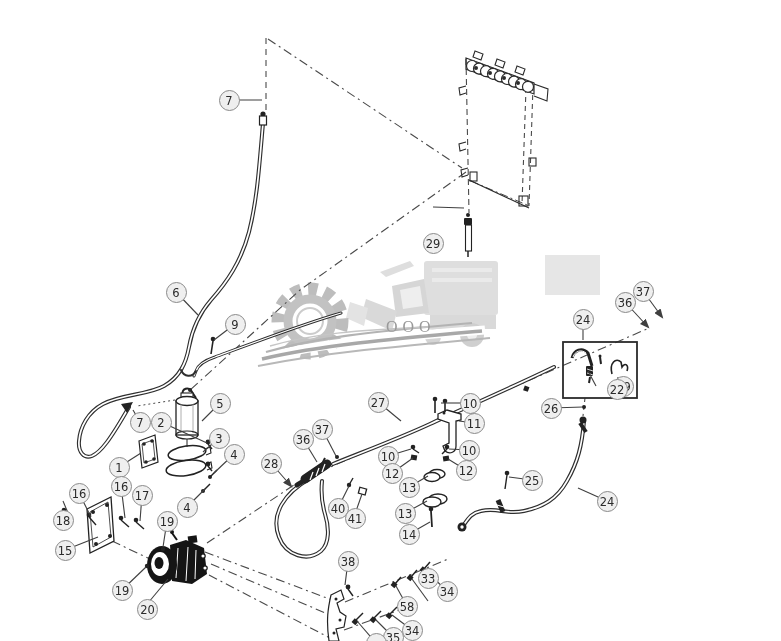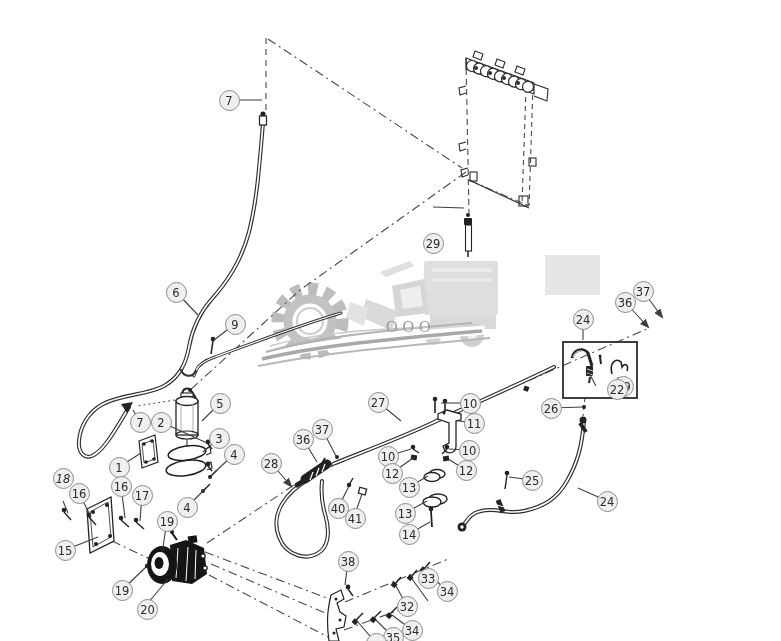--- a/index.html
+++ b/index.html
@@ -359,28 +359,28 @@
       <div class="callout" style="left: 394.5px; top: 502.5px;">13</div>
       <div class="callout" style="left: 398.5px; top: 523.5px;">14</div>
       <div class="callout" style="left: 209.5px; top: 392.5px;">5</div>
       <div class="callout" style="left: 150.5px; top: 411.5px;">2</div>
       <div class="callout" style="left: 129.5px; top: 411.5px;">7</div>
       <div class="callout" style="left: 208.5px; top: 427.5px;">3</div>
       <div class="callout" style="left: 223.5px; top: 443.5px;">4</div>
       <div class="callout" style="left: 108.5px; top: 456.5px;">1</div>
       <div class="callout" style="left: 176.5px; top: 496.5px;">4</div>
       <div class="callout" style="left: 68.5px; top: 482.5px;">16</div>
-      <div class="callout" style="left: 52.5px; top: 468px; font-style: italic;">18</div>
+      <div class="callout" style="left: 52.5px; top: 510px;">18</div>
       <div class="callout" style="left: 110.5px; top: 475.5px;">16</div>
       <div class="callout" style="left: 131.5px; top: 484.5px;">17</div>
       <div class="callout" style="left: 54.5px; top: 539.5px;">15</div>
       <div class="callout" style="left: 156.5px; top: 510.5px;">19</div>
       <div class="callout" style="left: 111.5px; top: 579.5px;">19</div>
       <div class="callout" style="left: 137px; top: 598.5px;">20</div>
       <div class="callout" style="left: 337.5px; top: 550.5px;">38</div>
-      <div class="callout" style="left: 396.5px; top: 595.5px;">32</div>
+      <div class="callout" style="left: 396.5px; top: 595.5px;">58</div>
       <div class="callout" style="left: 417.5px; top: 568px;">33</div>
       <div class="callout" style="left: 436.5px; top: 580.5px;">34</div>
       <div class="callout" style="left: 401.5px; top: 619.5px;">34</div>
       <div class="callout" style="left: 382.5px; top: 626.5px;">35</div>
       <div class="callout" style="left: 365.5px; top: 632.5px;"></div>
     </div>
 </div>
 
 </body></html>

